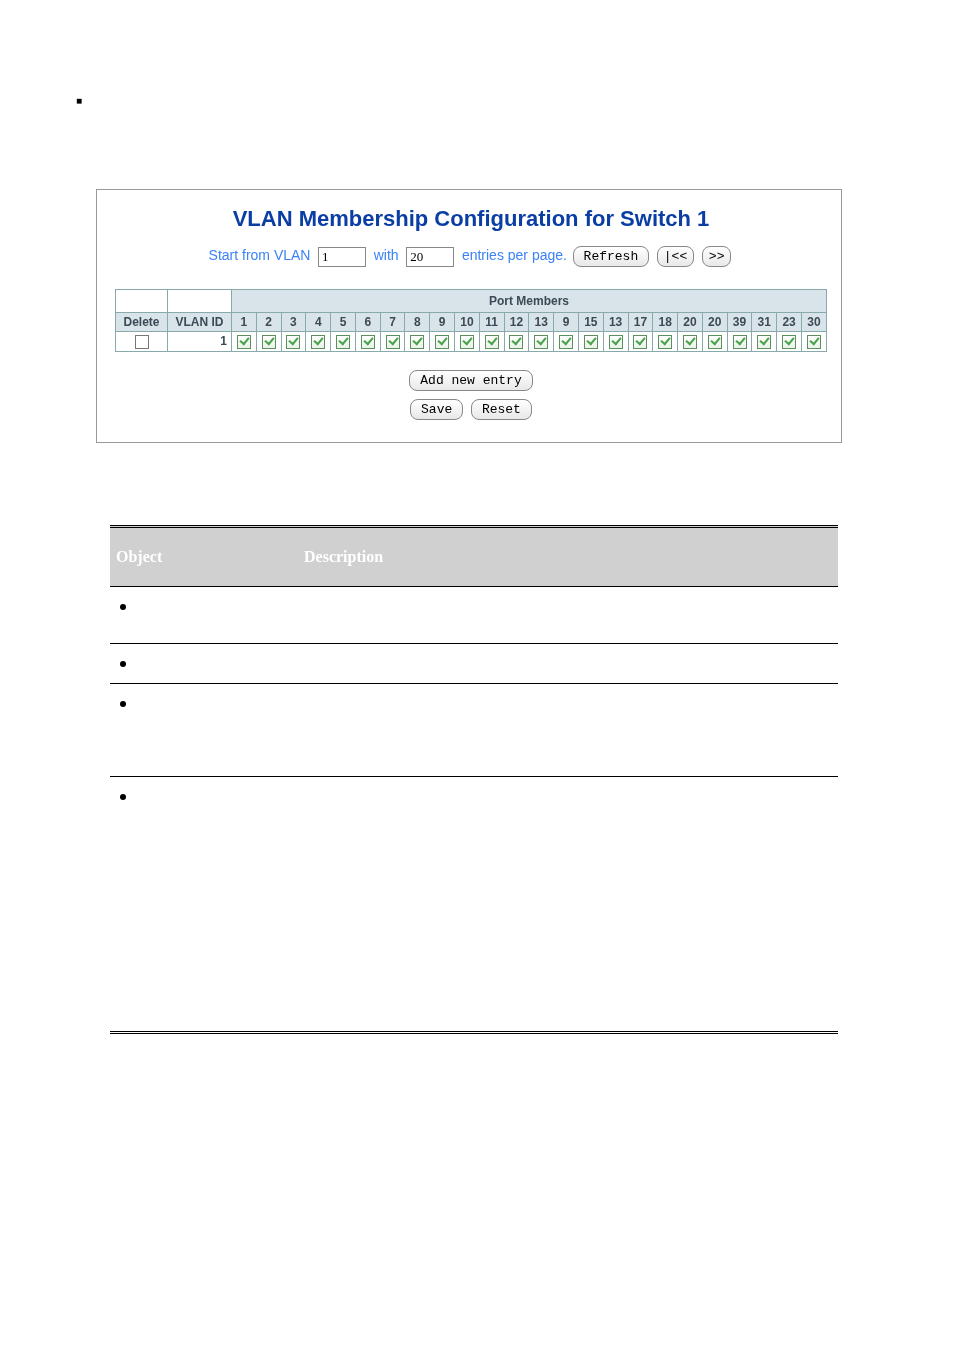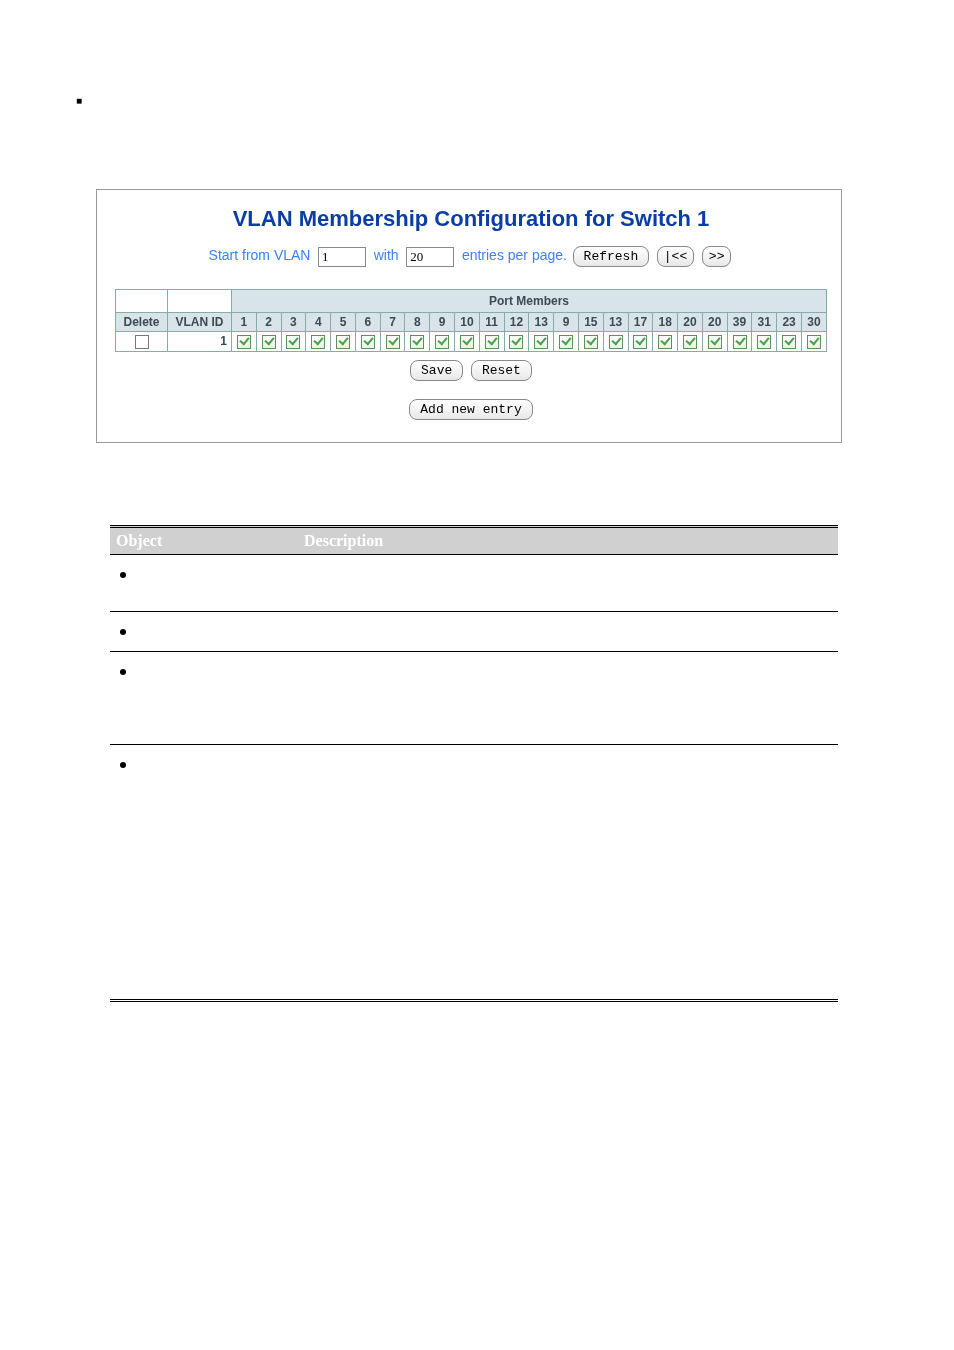--- a/index.html
+++ b/index.html
@@ -167,21 +167,21 @@
     border-collapse: collapse;
     width: 100%;
     font-size: 16px;
   }
   table.desc thead th {
     border-top: 3px double #000;
     border-bottom: 1px solid #000;
     background: #d0d0d0;
     text-align: left;
     font-weight: bold;
-    padding: 4px 6px;
+    padding: 20px 6px;
     color: #fff;
   }
   table.desc td {
     border-bottom: 1px solid #000;
     padding: 10px 8px 10px 10px;
     vertical-align: top;
     color: #fff;
   }
   table.desc td.obj {
     width: 170px;
@@ -312,26 +312,26 @@
           <td class="white"><span class="cb"></span></td>
           <td class="white"><span class="cb"></span></td>
           <td class="white"><span class="cb"></span></td>
           <td class="white"><span class="cb"></span></td>
           <td class="white"><span class="cb"></span></td>
         </tr>
       </tbody>
         </table>
     </div>
 
+    <div class="btn-row">
+      <button class="btn">Add new entry</button>
+    </div>
     <div class="btn-row" style="margin-top:8px;">
       <button class="btn">Save</button>
       <button class="btn">Reset</button>
-    </div>
-    <div class="btn-row">
-      <button class="btn">Add new entry</button>
     </div>
   </div>
 
   <div class="fig-caption">Figure 4-6-1 VLAN Membership Configuration page screenshot</div>
   <div class="pd-label">The page includes the following fields:</div>
 
   <div class="desc-wrap">
     <table class="desc">
       <thead>
         <tr>

